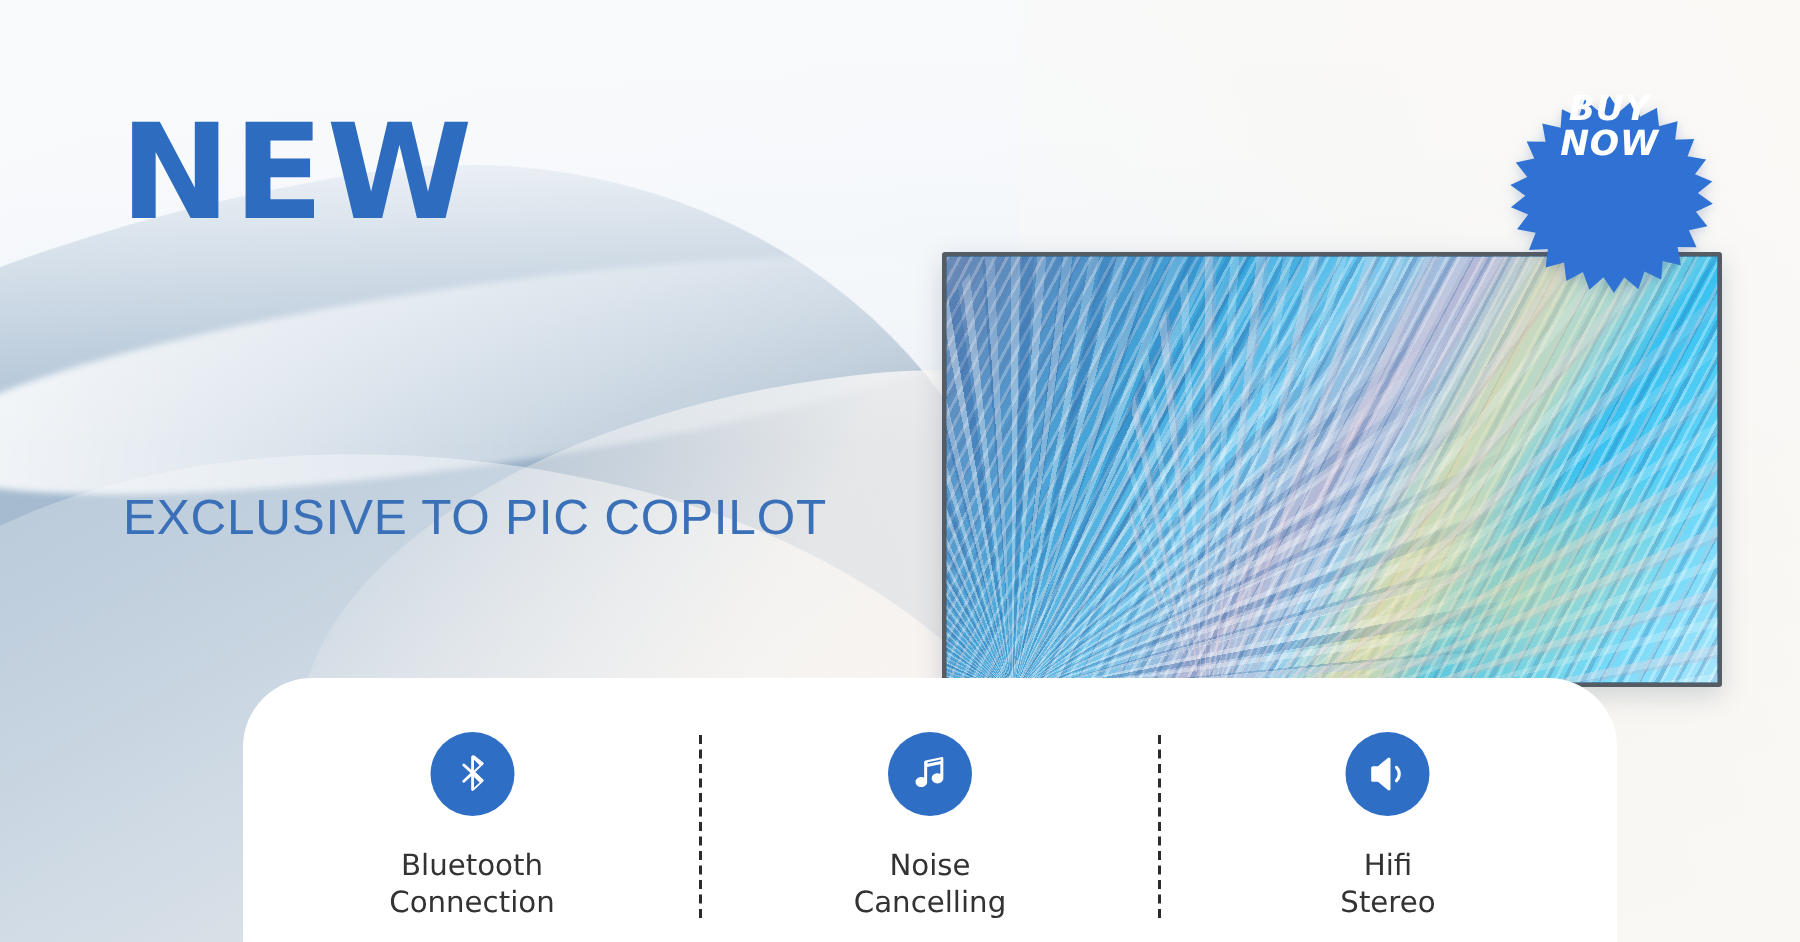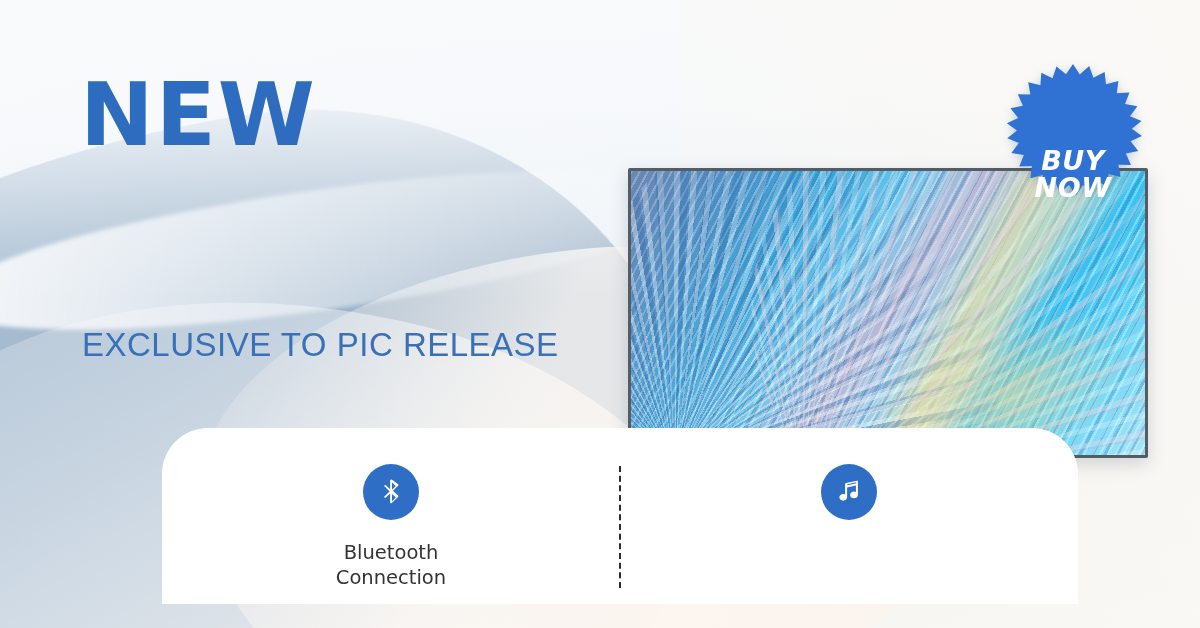--- a/index.html
+++ b/index.html
@@ -163,35 +163,35 @@
     position:absolute;
     left:1003px; top:62px;
     width:140px; height:140px;
     z-index:9;
   }
   .badge svg { display:block; width:140px; height:140px;
      filter:drop-shadow(0 2px 4px rgba(40,80,140,0.25)); }
   .badge-text {
     position:absolute; inset:0;
     display:flex; flex-direction:column;
-    align-items:center; justify-content:flex-end;
+    align-items:center; justify-content:flex-start;
     color:#ffffff;
     font-weight:800;
     font-style:italic;
-    font-size:27px;
+    font-size:23px;
     line-height:1.02;
     letter-spacing:0.5px;
     font-family:"DejaVu Sans", sans-serif;
     text-align:center;
   }
 
   
   .feature-card {
     position:absolute;
-    left:162px; top:428px;
+    left:162px; top:452px;
     width:916px; height:176px;
     background:#ffffff;
     border-radius:46px 46px 0 0;
     z-index:8;
     display:flex;
     align-items:flex-start;
   }
   .features {
     display:flex;
     width:100%;
@@ -245,21 +245,21 @@
     <div class="bg-blob-3"></div>
     <div class="bg-wisp"></div>
     <div class="bg-top-fade"></div>
     <div class="bg-right-fade"></div>
   </div>
 
   <div class="headline">
     <div class="headline-line l1">NEW</div>
   </div>
 
-  <div class="subtitle">EXCLUSIVE TO PIC RELEASE</div>
+  <div class="subtitle">EXCLUSIVE TO PIC COPILOT</div>
 
   <div class="tv">
     <div class="tv-screen">
       <div class="tv-swirl"></div>
       <div class="tv-swirl2"></div>
       <div class="tv-glow"></div>
     </div>
   </div>
 
   <div class="badge">
@@ -285,21 +285,34 @@
 Connection</div>
         <div class="divider"></div>
       </div>
 
       <div class="feature">
         <div class="feature-icon">
           <svg width="30" height="30" viewBox="0 0 24 24" fill="#ffffff" aria-hidden="true">
             <path d="M19.2 3.1a.9.9 0 0 0-.77-.2L9.6 4.75a.9.9 0 0 0-.72.88v8.26a3.35 3.35 0 0 0-1.5-.35c-1.7 0-3.1 1.2-3.1 2.7s1.4 2.7 3.1 2.7 3.1-1.2 3.1-2.7V8.3l7.03-1.5v5.17a3.35 3.35 0 0 0-1.5-.35c-1.7 0-3.1 1.2-3.1 2.7s1.4 2.7 3.1 2.7 3.1-1.2 3.1-2.7V3.8a.9.9 0 0 0-.31-.7zM10.7 6.52V5.7l7.03-1.5v.82L10.7 6.52z"></path>
           </svg>
         </div>
+        <div class="feature-label">Noise
+Cancelling</div>
         <div class="divider"></div>
       </div>
 
 
+      <div class="feature">
+        <div class="feature-icon">
+          <svg width="30" height="30" viewBox="0 0 24 24" fill="#ffffff" aria-hidden="true">
+            <path d="M13.1 3.3a.85.85 0 0 0-.9.1L6.9 7.8H4.2a.9.9 0 0 0-.9.9v6.6c0 .5.4.9.9.9h2.7l5.3 4.4a.85.85 0 0 0 1.4-.66V4.06a.85.85 0 0 0-.5-.76z"></path>
+            <path d="M16.8 7.6a.85.85 0 0 0-.6 1.45 4.2 4.2 0 0 1 0 5.9.85.85 0 1 0 1.2 1.2 5.9 5.9 0 0 0 0-8.3.85.85 0 0 0-.6-.25z"></path>
+          </svg>
+        </div>
+        <div class="feature-label">Hifi
+Stereo</div>
+
+      </div>
 
     </div>
   </div>
 
 </div>
 
 </body></html>

